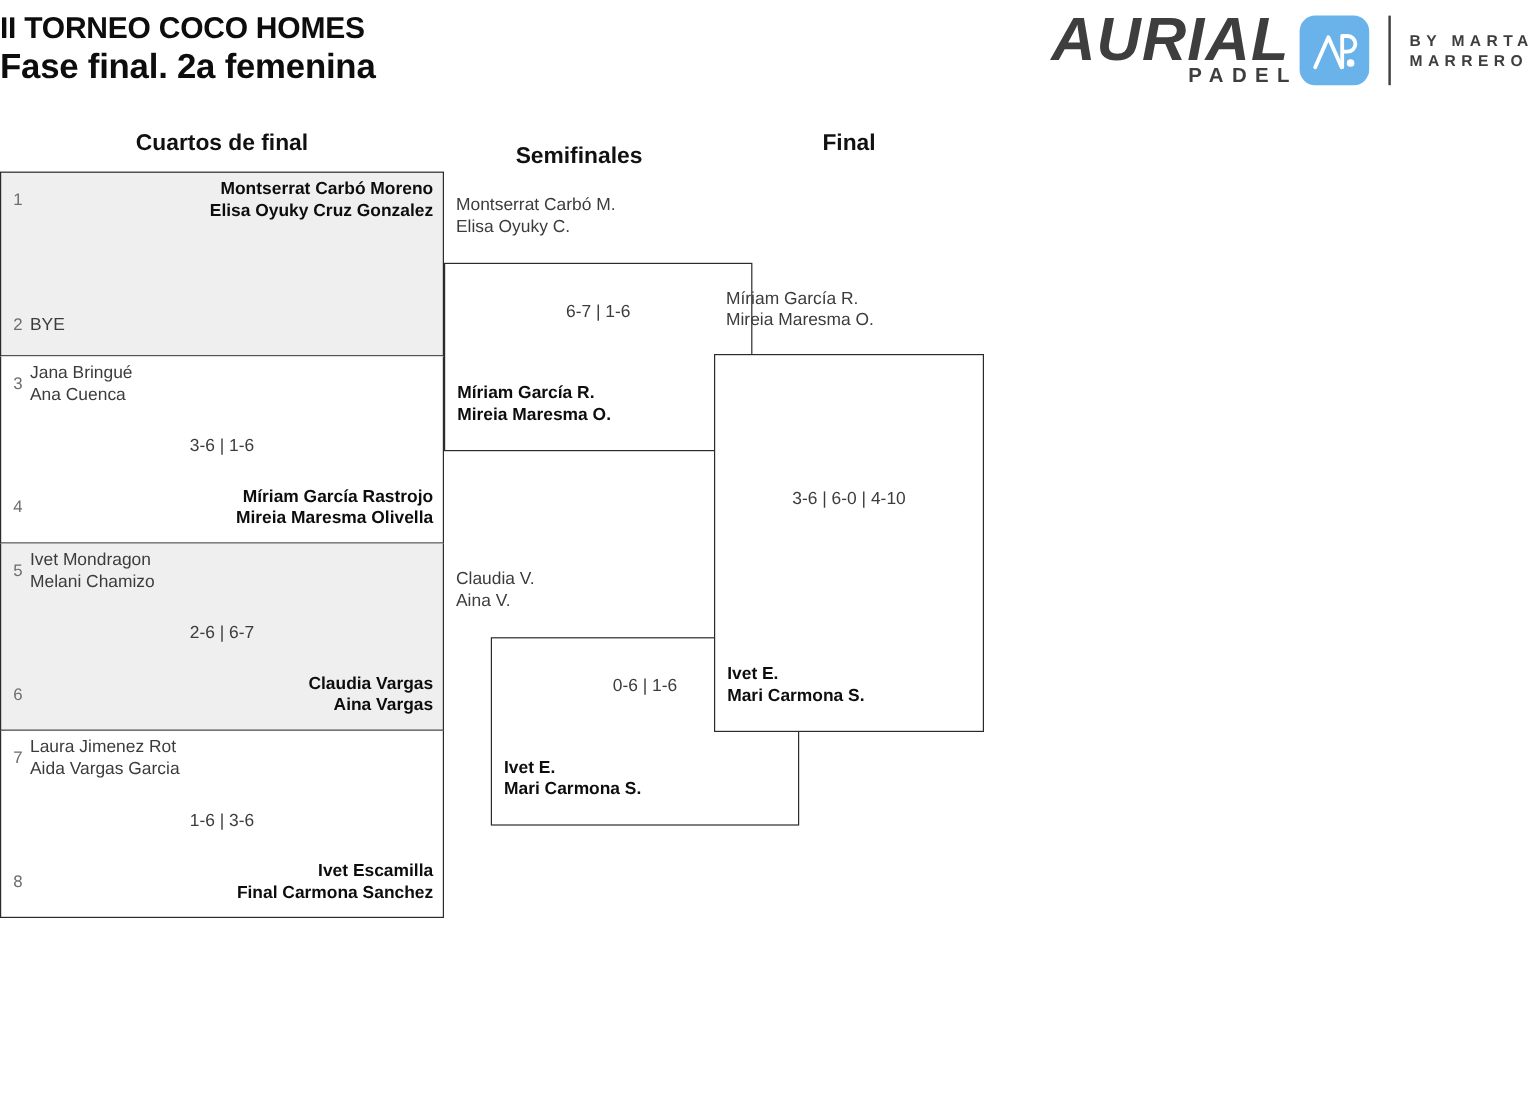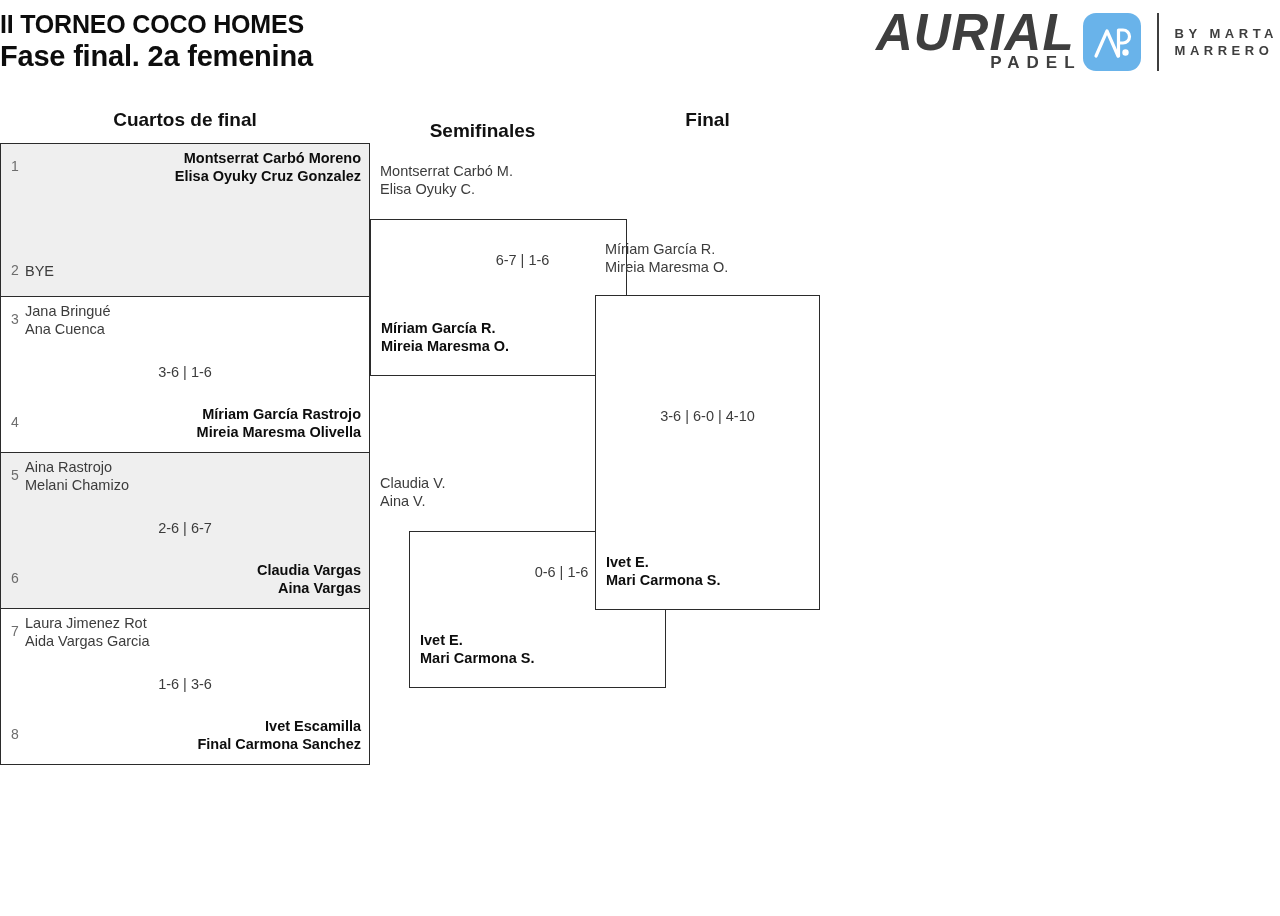--- a/index.html
+++ b/index.html
@@ -79,21 +79,21 @@
   .score {
     position: absolute; width: 100%; text-align: center;
     font-size: 14.5px; color: #3c3c3c; line-height: 18px;
   }
   .bye { position: absolute; left: 24px; font-size: 14.5px; color: #3c3c3c; line-height: 18px; }
 
   
   .sf-col { position: absolute; left: 370px; top: 0; width: 225px; }
   .sf-box {
     position: absolute; left: 0; width: 257px;
-    border: 1px solid #2b2b2b; background: #ffffff; padding-left: 24px;
+    border: 1px solid #2b2b2b; background: #ffffff;
   }
   .sf-team {
     position: absolute; left: 10px; right: 6px;
     font-size: 14.5px; line-height: 18px; color: #3c3c3c;
   }
   .sf-team.win { color: #0d0d0d; font-weight: 700; }
   .sf-team .ln { display: block; white-space: nowrap; }
   .sf-score {
     position: absolute; width: 100%; text-align: center;
     font-size: 14.5px; color: #3c3c3c; line-height: 18px;
@@ -174,21 +174,21 @@
         <div class="seed" style="top:117px;">4</div>
         <div class="team win" style="top:108px;">
           <span class="ln">Míriam García Rastrojo</span>
           <span class="ln">Mireia Maresma Olivella</span>
         </div>
       </div>
 
       <div class="qf-match shaded" style="height:156px;">
         <div class="seed" style="top:14px;">5</div>
         <div class="team" style="top:5px;">
-          <span class="ln">Aina Rastrojo</span>
+          <span class="ln">Ivet Mondragon</span>
           <span class="ln">Melani Chamizo</span>
         </div>
         <div class="score" style="top:66px;">2-6 | 6-7</div>
         <div class="seed" style="top:117px;">6</div>
         <div class="team win" style="top:108px;">
           <span class="ln">Claudia Vargas</span>
           <span class="ln">Aina Vargas</span>
         </div>
       </div>
 

